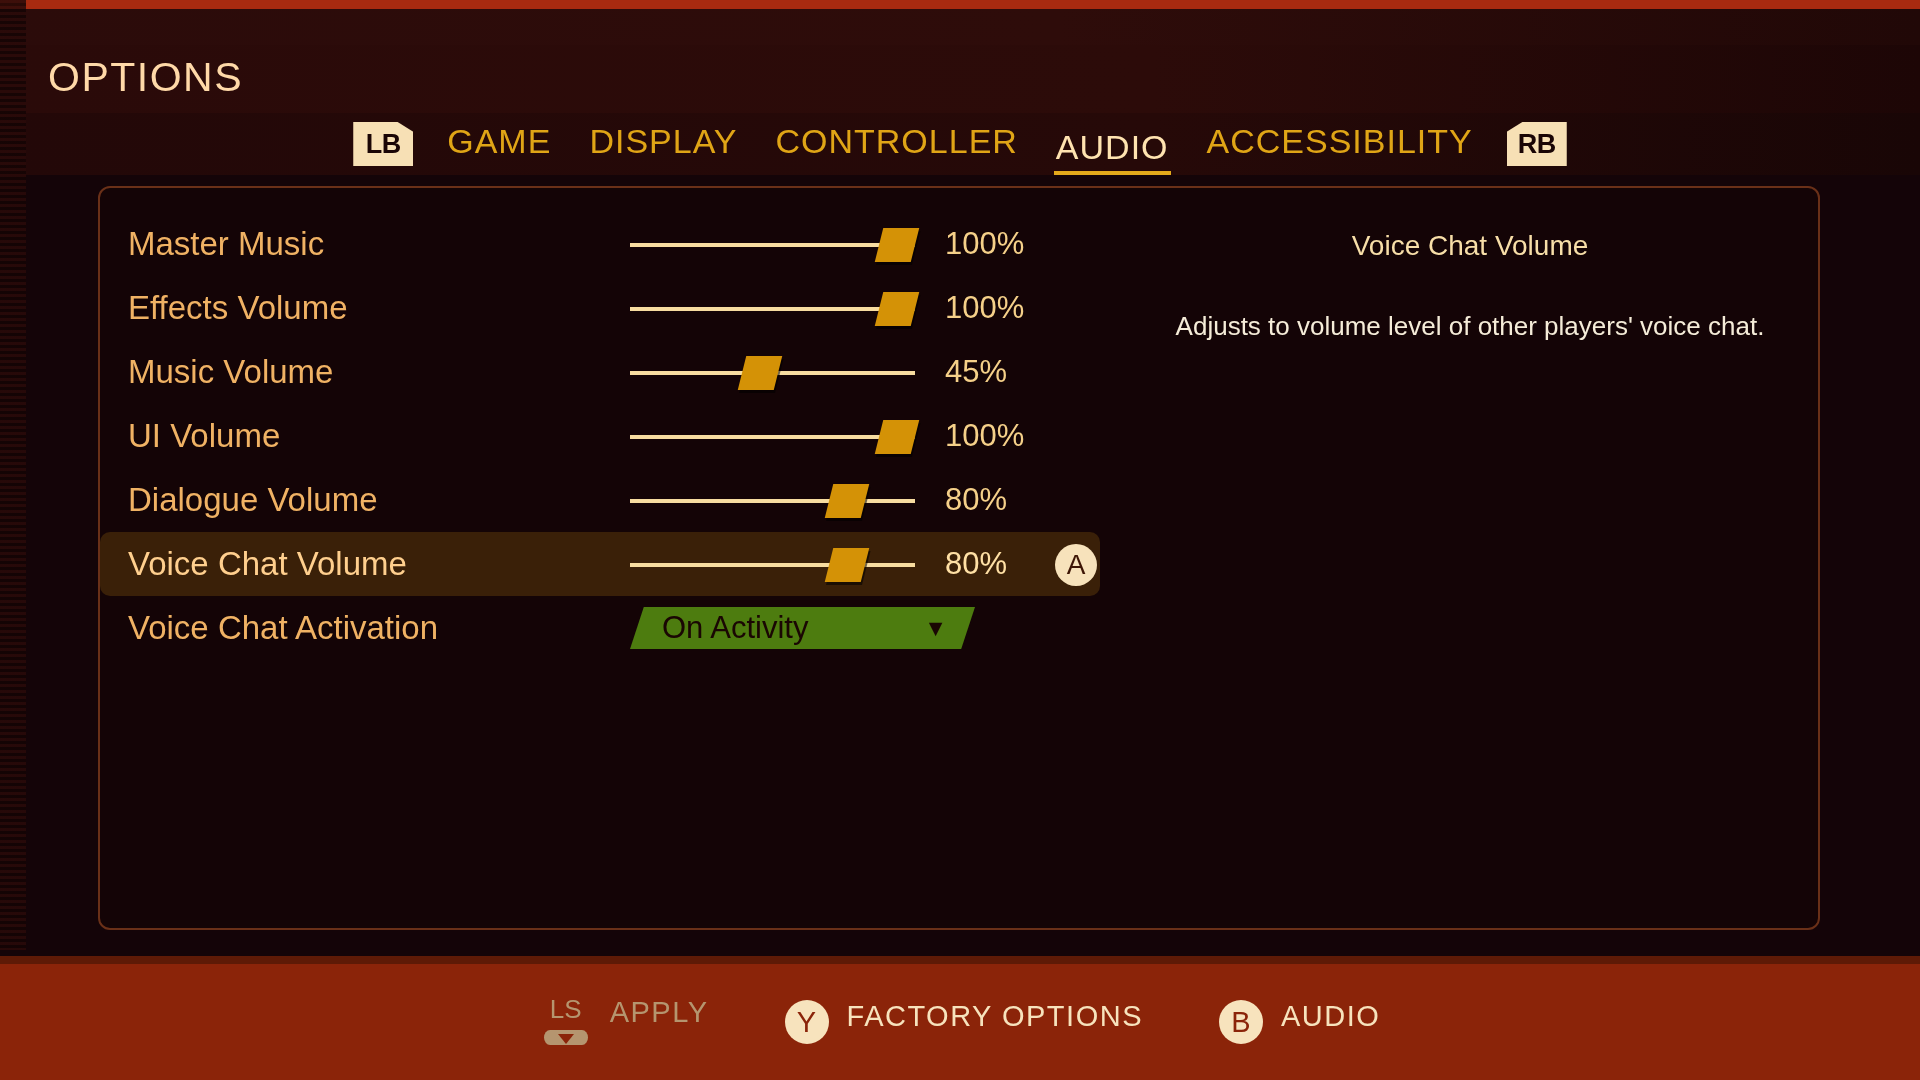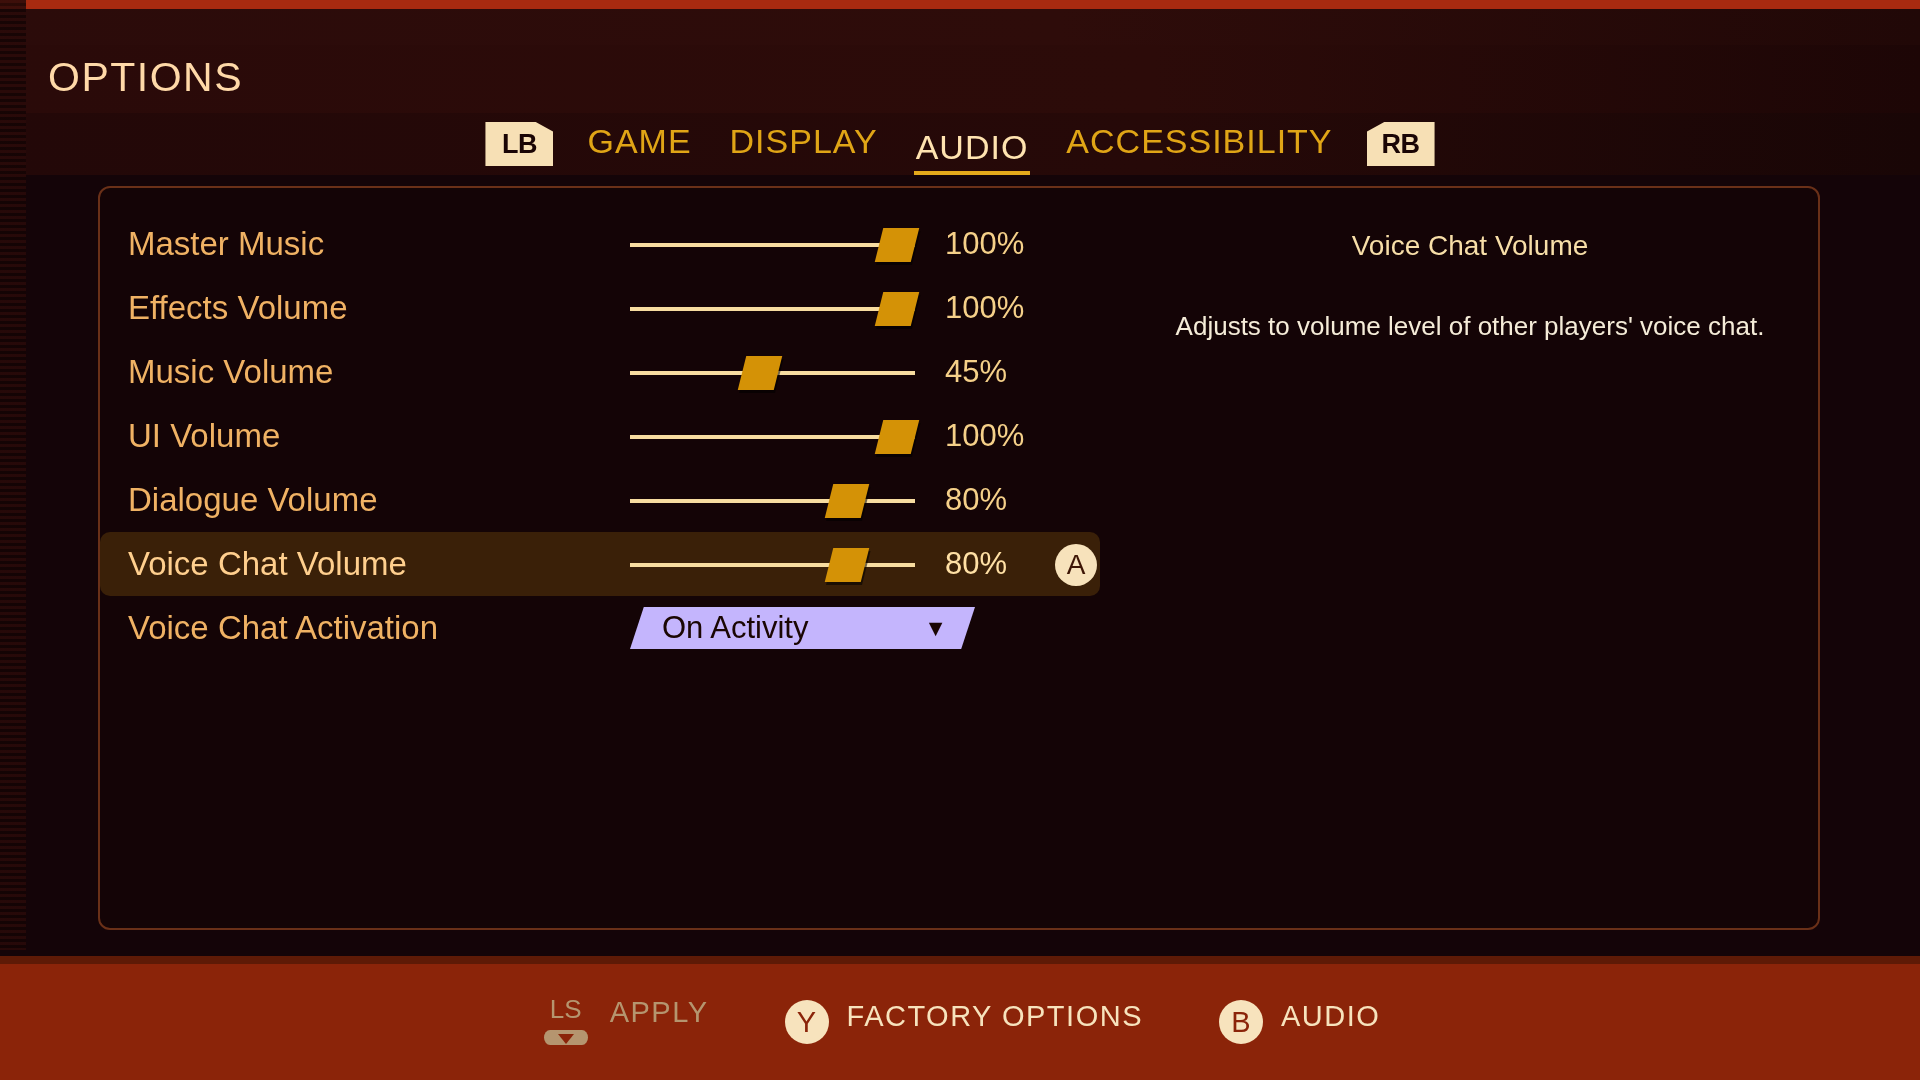--- a/index.html
+++ b/index.html
@@ -43,21 +43,21 @@
     font-size:41px; letter-spacing:1.5px;
     color:#ffd9a8; font-weight:400;
   }
 
   
   .tabbar {
     position:absolute; left:0; top:113px; width:1920px; height:62px;
     display:flex; align-items:center; justify-content:center; gap:30px;
   }
   .bumper {
-    width:68px; height:44px; position:relative;
+    width:60px; height:44px; position:relative;
     display:flex; align-items:center; justify-content:center;
     flex:none;
     text-align:right;
   }
   .bumper .shape {
     position:absolute; inset:0;
     background:#f7e0b5;
   }
   .bumper.lb .shape {
     clip-path: polygon(0 0, 74% 0, 100% 22%, 100% 100%, 0 100%);
@@ -129,21 +129,21 @@
     width:42px; height:42px; border-radius:50%;
     background:#f7e2bb;
     display:flex; align-items:center; justify-content:center;
     font-size:28px; font-weight:400; color:#3d1505;
   }
 
   
   .dropdown {
     position:absolute; left:530px; top:11px;
     width:345px; height:42px;
-    background:#c4b5fd;
+    background:#4d7c0f;
     clip-path: polygon(4% 0, 100% 0, 96% 100%, 0 100%);
     display:flex; align-items:center;
     box-shadow:3px 4px 0 rgba(0,0,0,.5);
     text-align:center;
   }
   .dropdown .dd-text {
     position:absolute; left:32px;
     font-size:31px; color:#1a0603;
   }
   .dropdown .dd-arrow {
@@ -226,20 +226,21 @@
 
   <div class="page-title">OPTIONS</div>
 
   <div class="tabbar" id="tabbar">
       <div class="bumper lb">
         <div class="shape"></div>
         <div class="lbl">LB</div>
       </div>
       <div class="tab">GAME</div>
       <div class="tab">DISPLAY</div>
+      <div class="tab">CONTROLLER</div>
       <div class="tab active">AUDIO</div>
       <div class="tab">ACCESSIBILITY</div>
       <div class="bumper rb">
         <div class="shape"></div>
         <div class="lbl">RB</div>
       </div>
     </div>
 
   <div class="panel">
     <div class="rows" id="rows">

